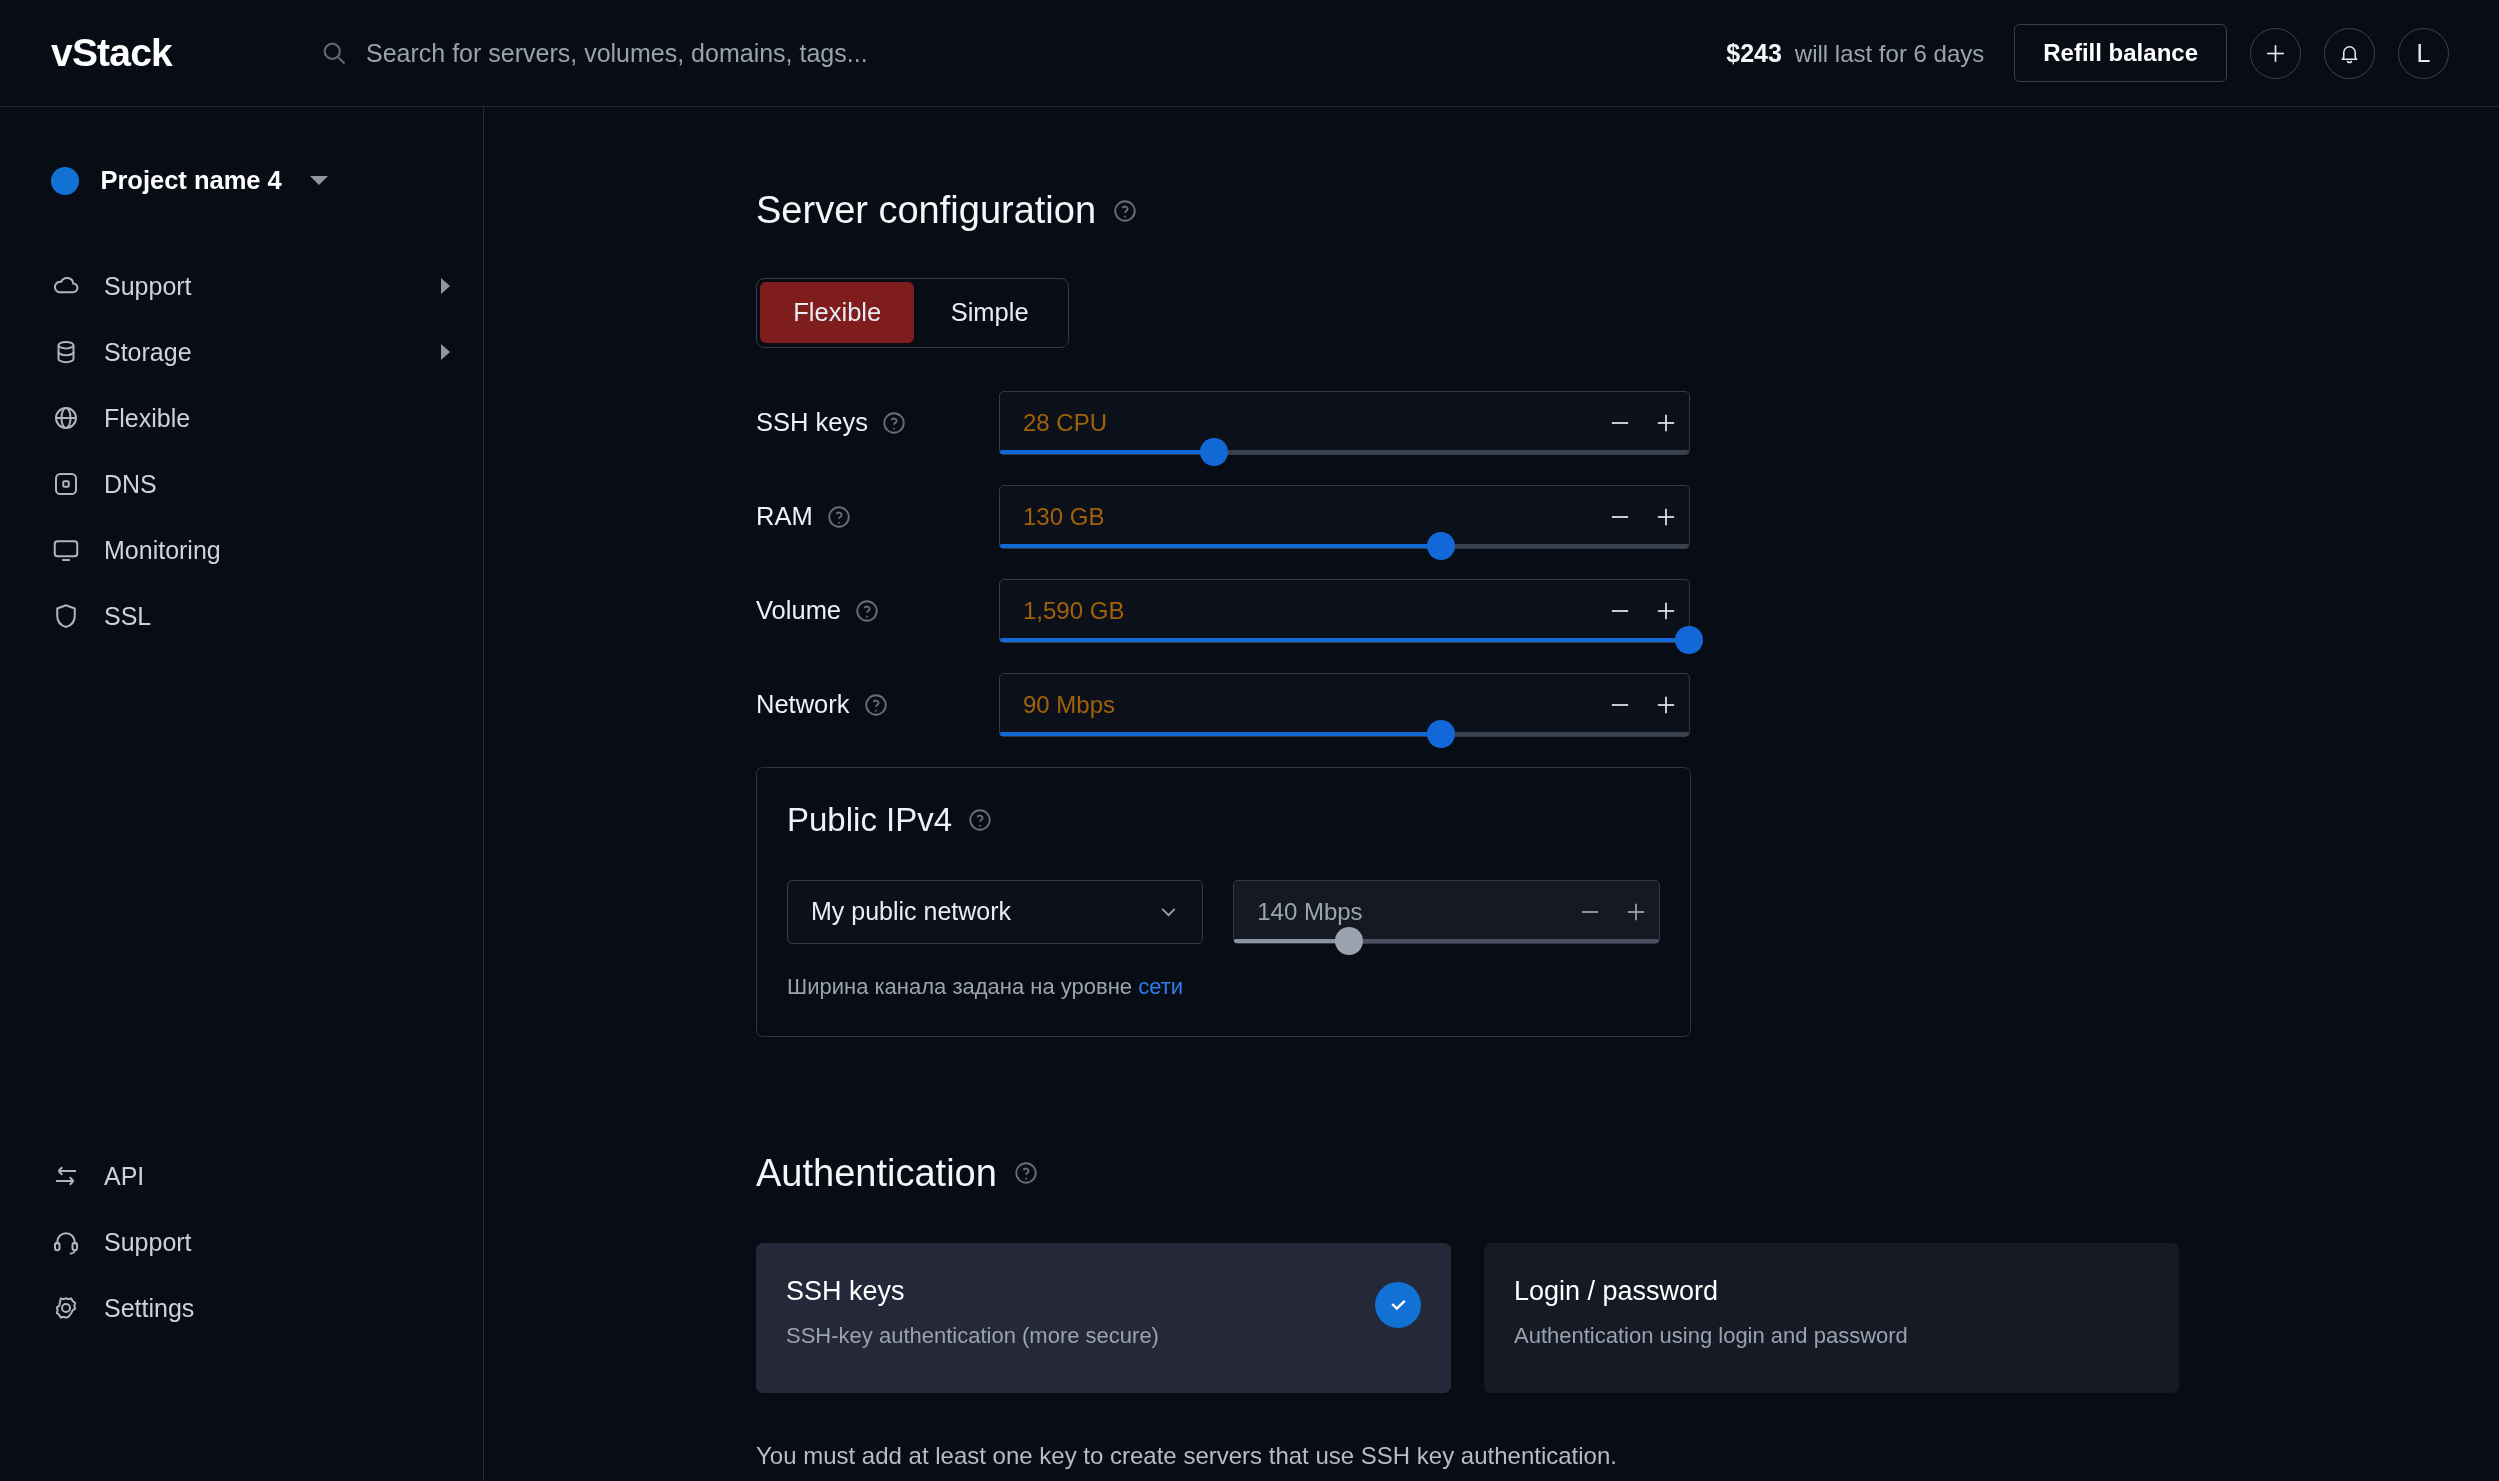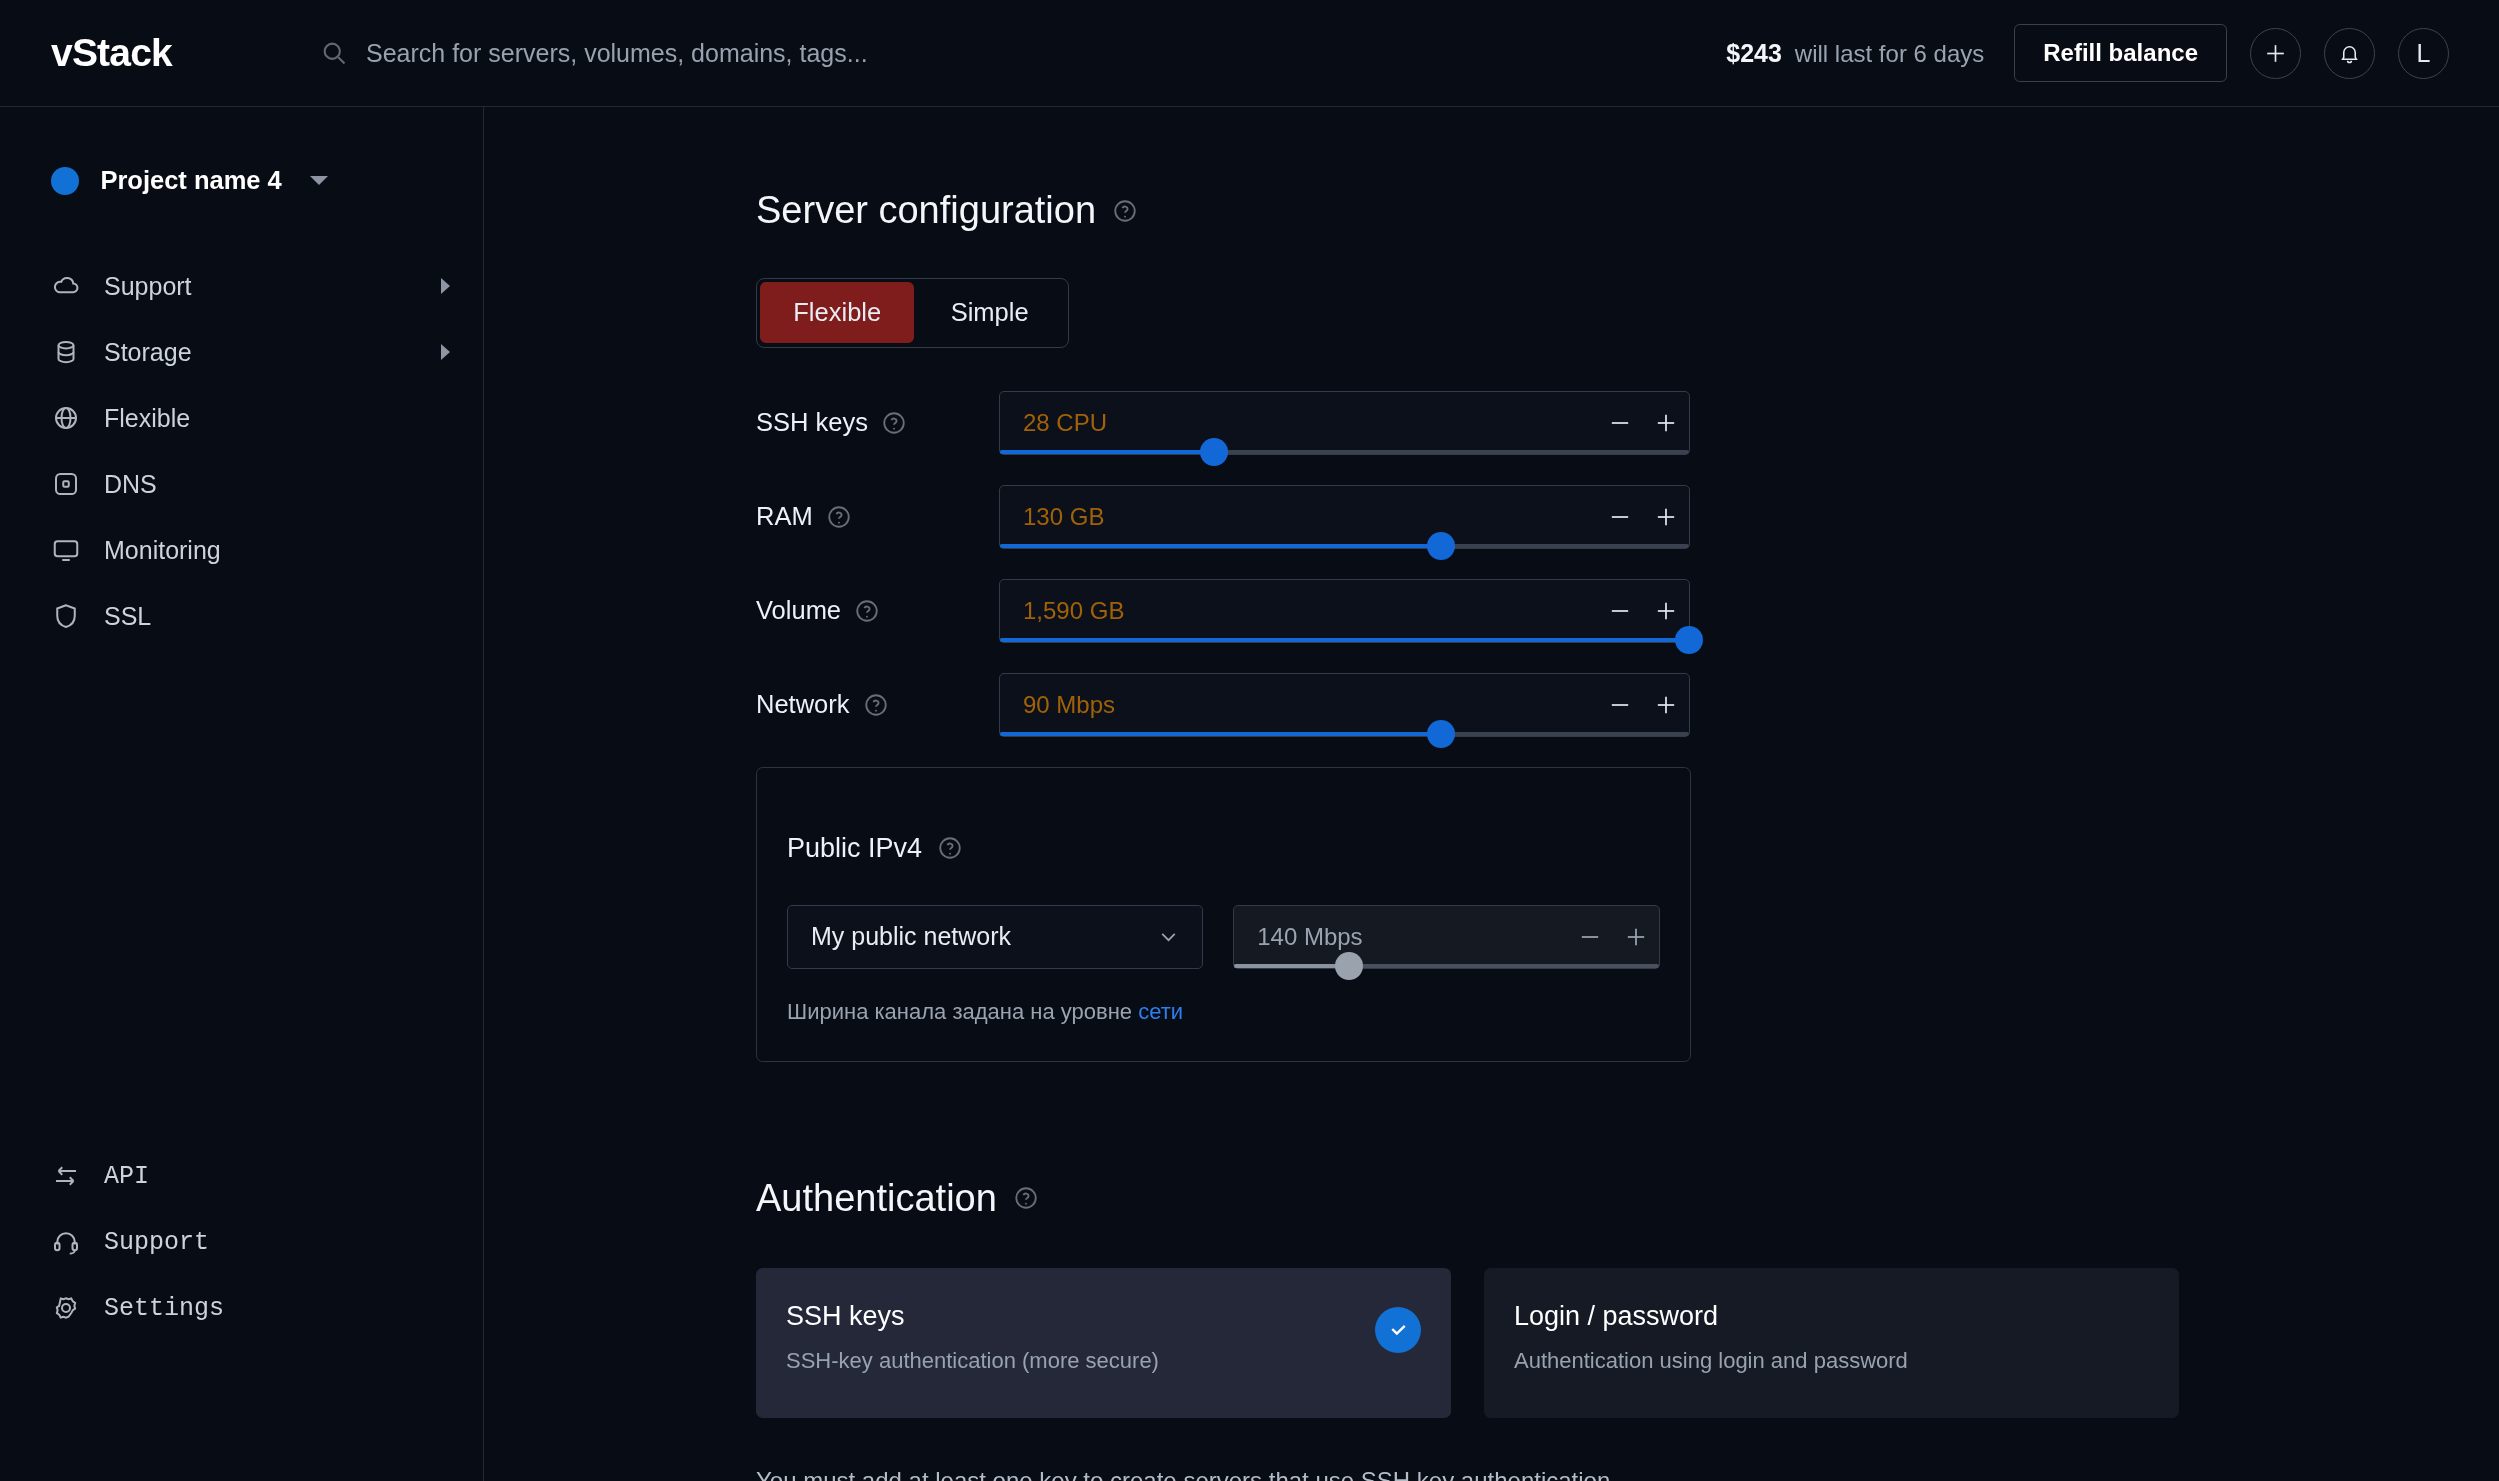--- a/index.html
+++ b/index.html
@@ -72,21 +72,21 @@
     display: flex; align-items: center; height: 66px;
     padding-left: 51px; padding-right: 33px; cursor: pointer;
   }
   .nav-icon { width: 30px; height: 30px; margin-right: 23px; flex: none; opacity: .85; }
   .nav-label { font-size: 25px; color: #ccd3dd; flex: 1; }
   .caret-right {
     width: 0; height: 0;
     border-top: 8.2px solid transparent; border-bottom: 8.2px solid transparent;
     border-left: 9px solid #8d95a3;
   }
-  .nav-bottom { position: absolute; left: 0; top: 1036px; width: 100%; font-family: Liberation Mono, monospace; }
+  .nav-bottom { position: absolute; left: 0; top: 1036px; width: 100%; }
 
   
   .main { position: absolute; top: 107px; left: 428px; width: 2071px; height: 1375px; }
   .content { padding: 82px 0 0 328px; }
   .section-title {
     display: flex; align-items: center; gap: 16.4px;
     font-size: 38px; font-weight: 400; color: #f4f6f9;
   }
   .help-icon { width: 26px; height: 26px; opacity: .65; cursor: pointer; }
 
@@ -131,21 +131,21 @@
   }
   .track.disabled { background: #4a5060; }
   .track.disabled .track-fill { background: #8b93a1; }
   .track.disabled .thumb { background: #9aa2ae; }
 
   
   .ipv4-panel {
     margin-top: 23px; width: 935px; padding: 33px 30px 36px 30px;
     border: 0.8px solid #2c3342; border-radius: 6.6px;
   }
-  .ipv4-title { display: flex; align-items: center; gap: 15px; font-size: 27px; color: #eef1f6; margin-top: 32px; }
+  .ipv4-title { display: flex; align-items: center; gap: 15px; font-size: 33px; color: #eef1f6; }
   .ipv4-controls { margin-top: 41px; display: flex; gap: 30px; }
   .select {
     position: relative; width: 431px; height: 64px;
     border: 0.8px solid #333a49; border-radius: 5px; background: #0b101b;
     display: flex; align-items: center; cursor: pointer;
   }
   .select-value { margin-left: 23px; font-size: 25px; color: #e9edf3; flex: 1; }
   .chevron { width: 25px; height: 25px; margin-right: 21.4px; opacity: .8; }
   .stepper.ipv4 { width: 442px; background: #141922; }
   .ipv4-hint { margin-top: 30px; font-size: 22px; color: #9aa3b0; }

